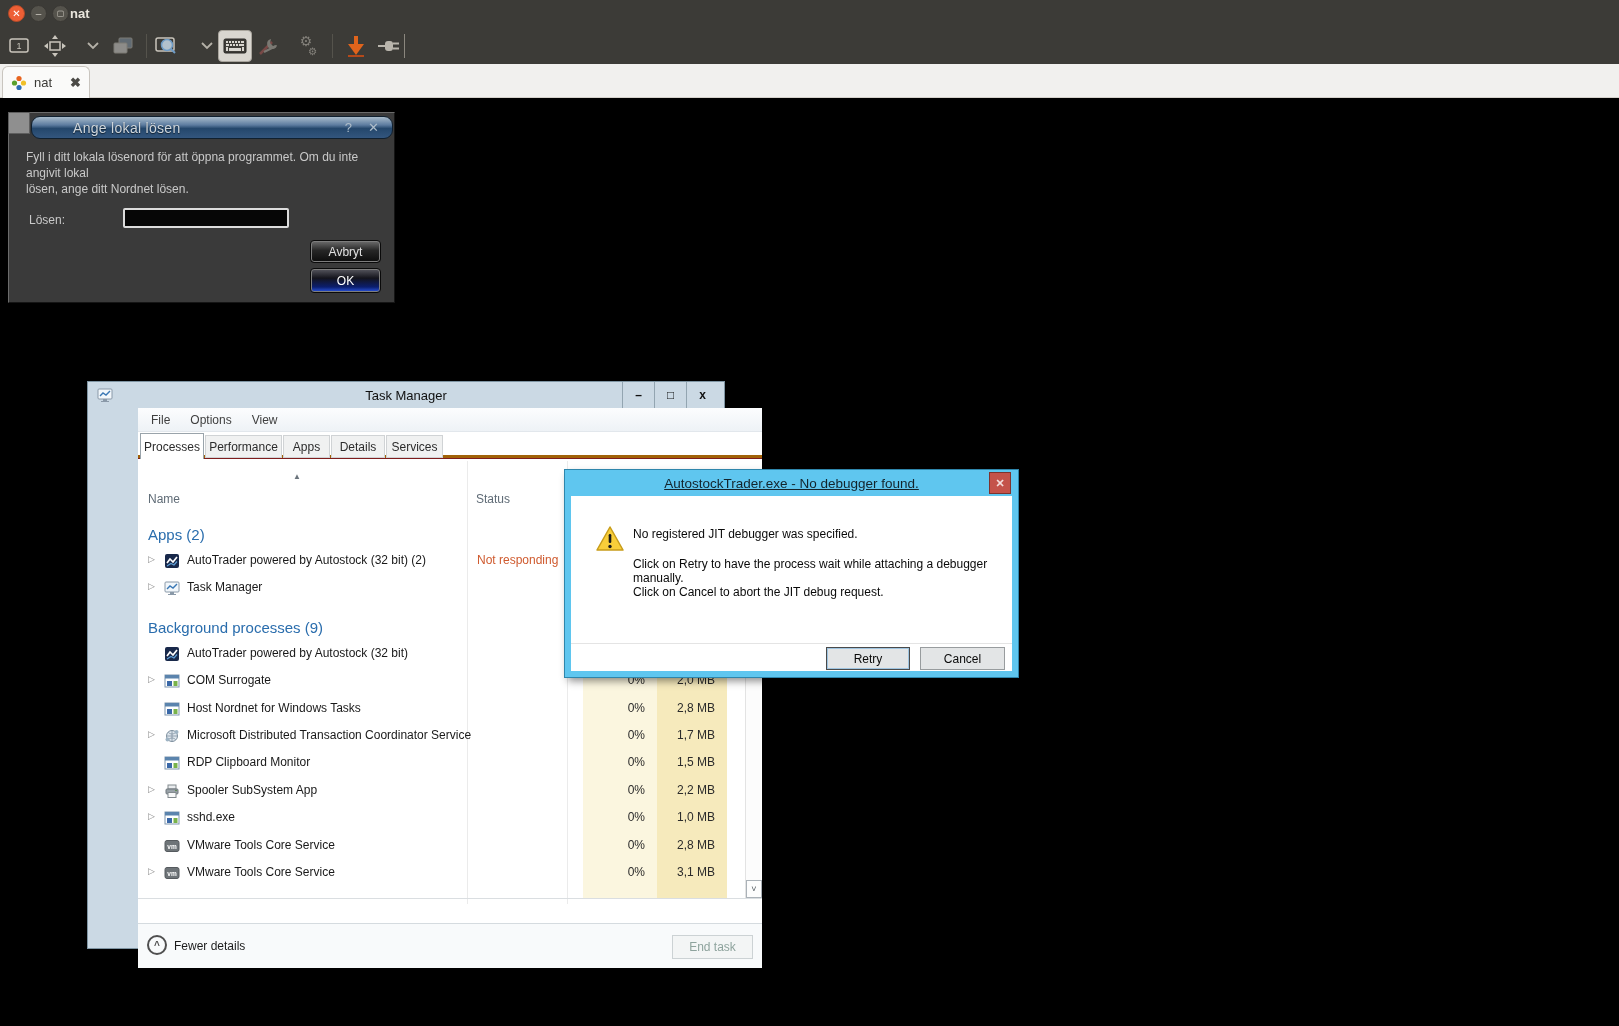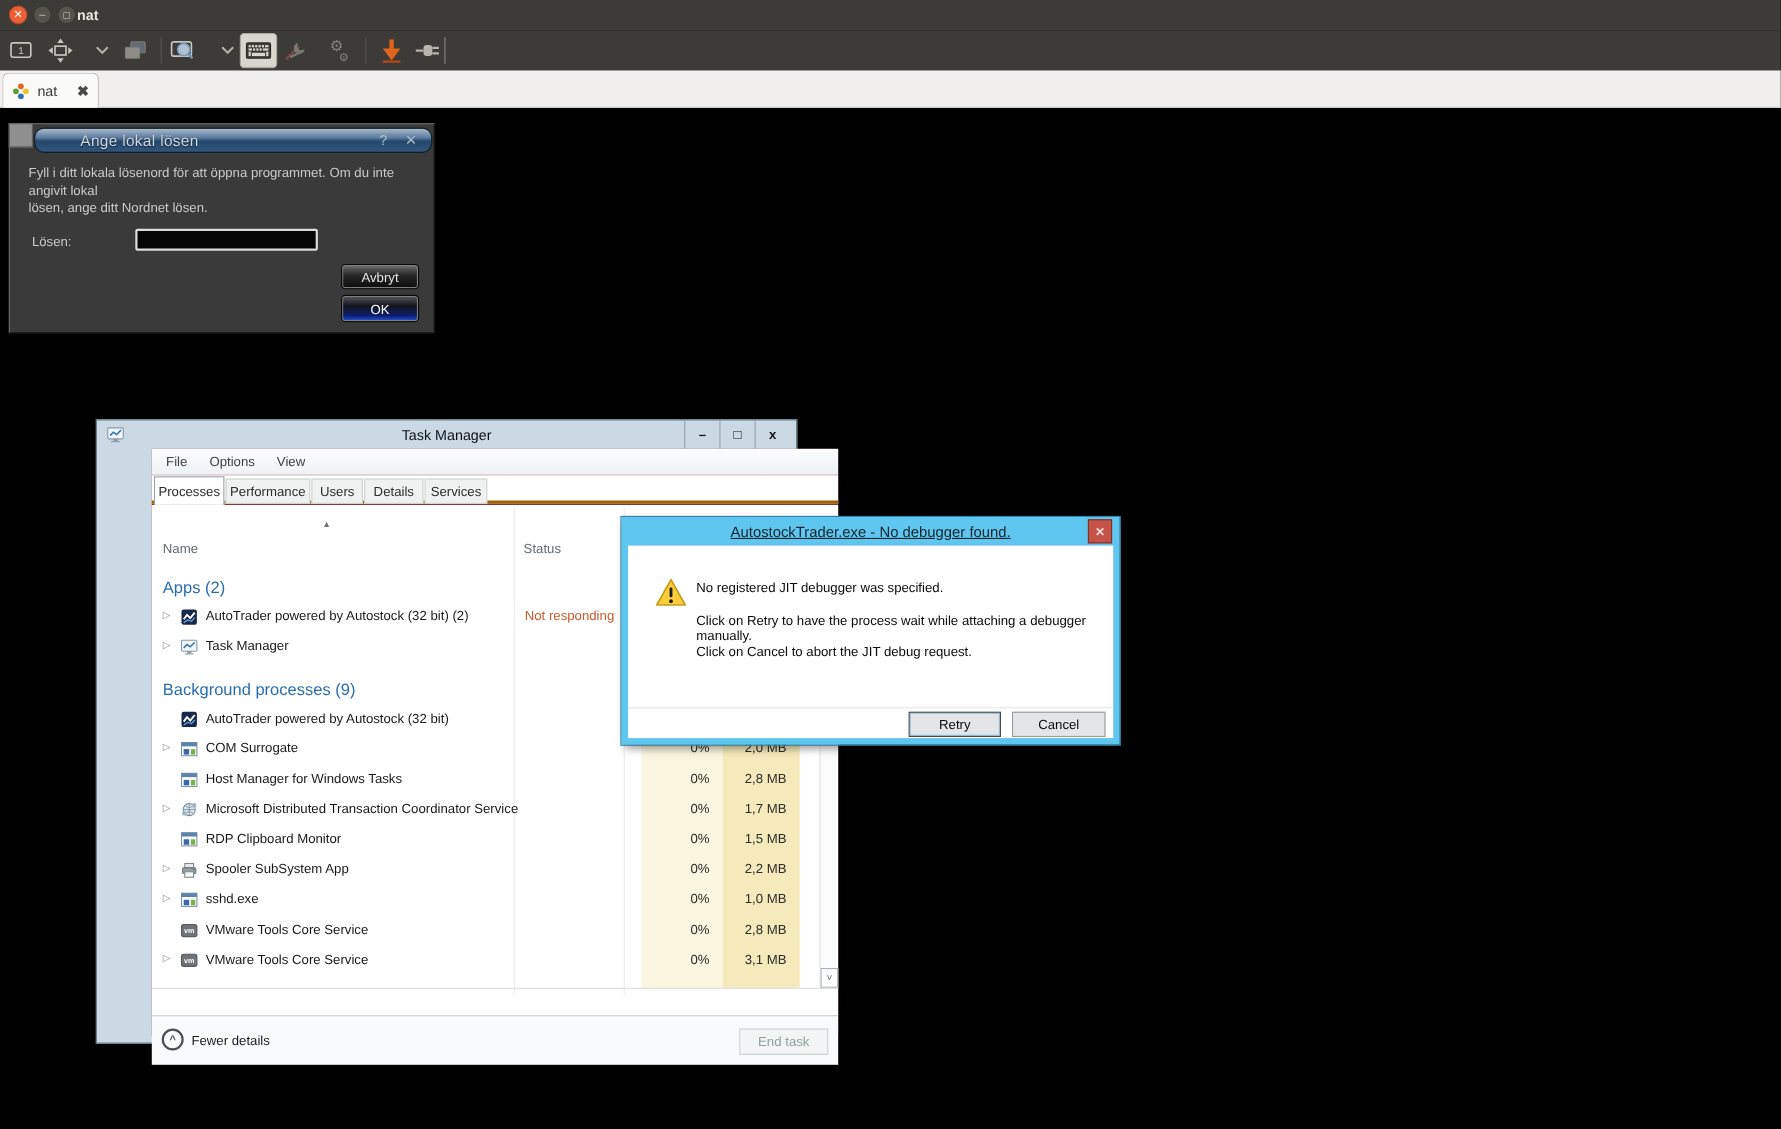--- a/index.html
+++ b/index.html
@@ -243,21 +243,21 @@
     </div>
     <div class="tm-inner">
       <div class="tm-menubar" id="tm-menubar">
           <div class="tm-menu-item">File</div>
           <div class="tm-menu-item">Options</div>
           <div class="tm-menu-item">View</div>
         </div>
       <div class="tm-tabs" id="tm-tabs">
           <div class="tm-tab active" style="left: 2px; width: 64px;">Processes</div>
           <div class="tm-tab" style="left: 67px; width: 77px;">Performance</div>
-          <div class="tm-tab" style="left: 145px; width: 47px;">Users</div>
+          <div class="tm-tab" style="left: 145px; width: 47px;">Apps</div>
           <div class="tm-tab" style="left: 193px; width: 54px; text-align: center;">Details</div>
           <div class="tm-tab" style="left: 248px; width: 57px;">Services</div>
         </div>
       <div class="tm-content">
         <div class="tm-sort" style="left:155px;top:13px">▲</div>
         <div class="tm-colname" style="left:10px;top:33px">Name</div>
         <div class="tm-colname" style="left:338px;top:33px">Status</div>
         <div class="tm-vline" style="left:329px"></div>
         <div class="tm-vline" style="left:429px"></div>
         <div class="tm-rows" id="tm-rows">
@@ -320,21 +320,21 @@
               <span class="rmem">2,0 MB</span>
             </div>
             <div class="tm-row">
               <span class="arr"></span>
               <span class="ric"><svg width="16" height="16" viewBox="0 0 16 16">
                   <rect x="1" y="2" width="14" height="12" fill="#ffffff" stroke="#7f96ad"></rect>
                   <rect x="1" y="2" width="14" height="3.5" fill="#5b84ad"></rect>
                   <rect x="3" y="8" width="5" height="5" fill="#3a68a8"></rect>
                   <rect x="9.5" y="8" width="4" height="5" fill="#79b34a"></rect>
                 </svg></span>
-              <span class="rnm">Host Manager for Windows Tasks</span>
+              <span class="rnm">Host Nordnet for Windows Tasks</span>
               <span class="rst"></span>
               <span class="rcpu">0%</span>
               <span class="rmem">2,8 MB</span>
             </div>
             <div class="tm-row">
               <span class="arr">▷</span>
               <span class="ric"><svg width="16" height="16" viewBox="0 0 16 16">
                   <circle cx="8" cy="8" r="5.5" fill="#dfe7ee" stroke="#7d8f9e"></circle>
                   <path d="M3 8 h10 M8 2.5 v11 M4.5 4.5 c2 2 5 2 7 0 M4.5 11.5 c2 -2 5 -2 7 0" fill="none" stroke="#7d8f9e" stroke-width=".8"></path>
                   <circle cx="12.5" cy="4" r="2" fill="#9fb4c4"></circle>

